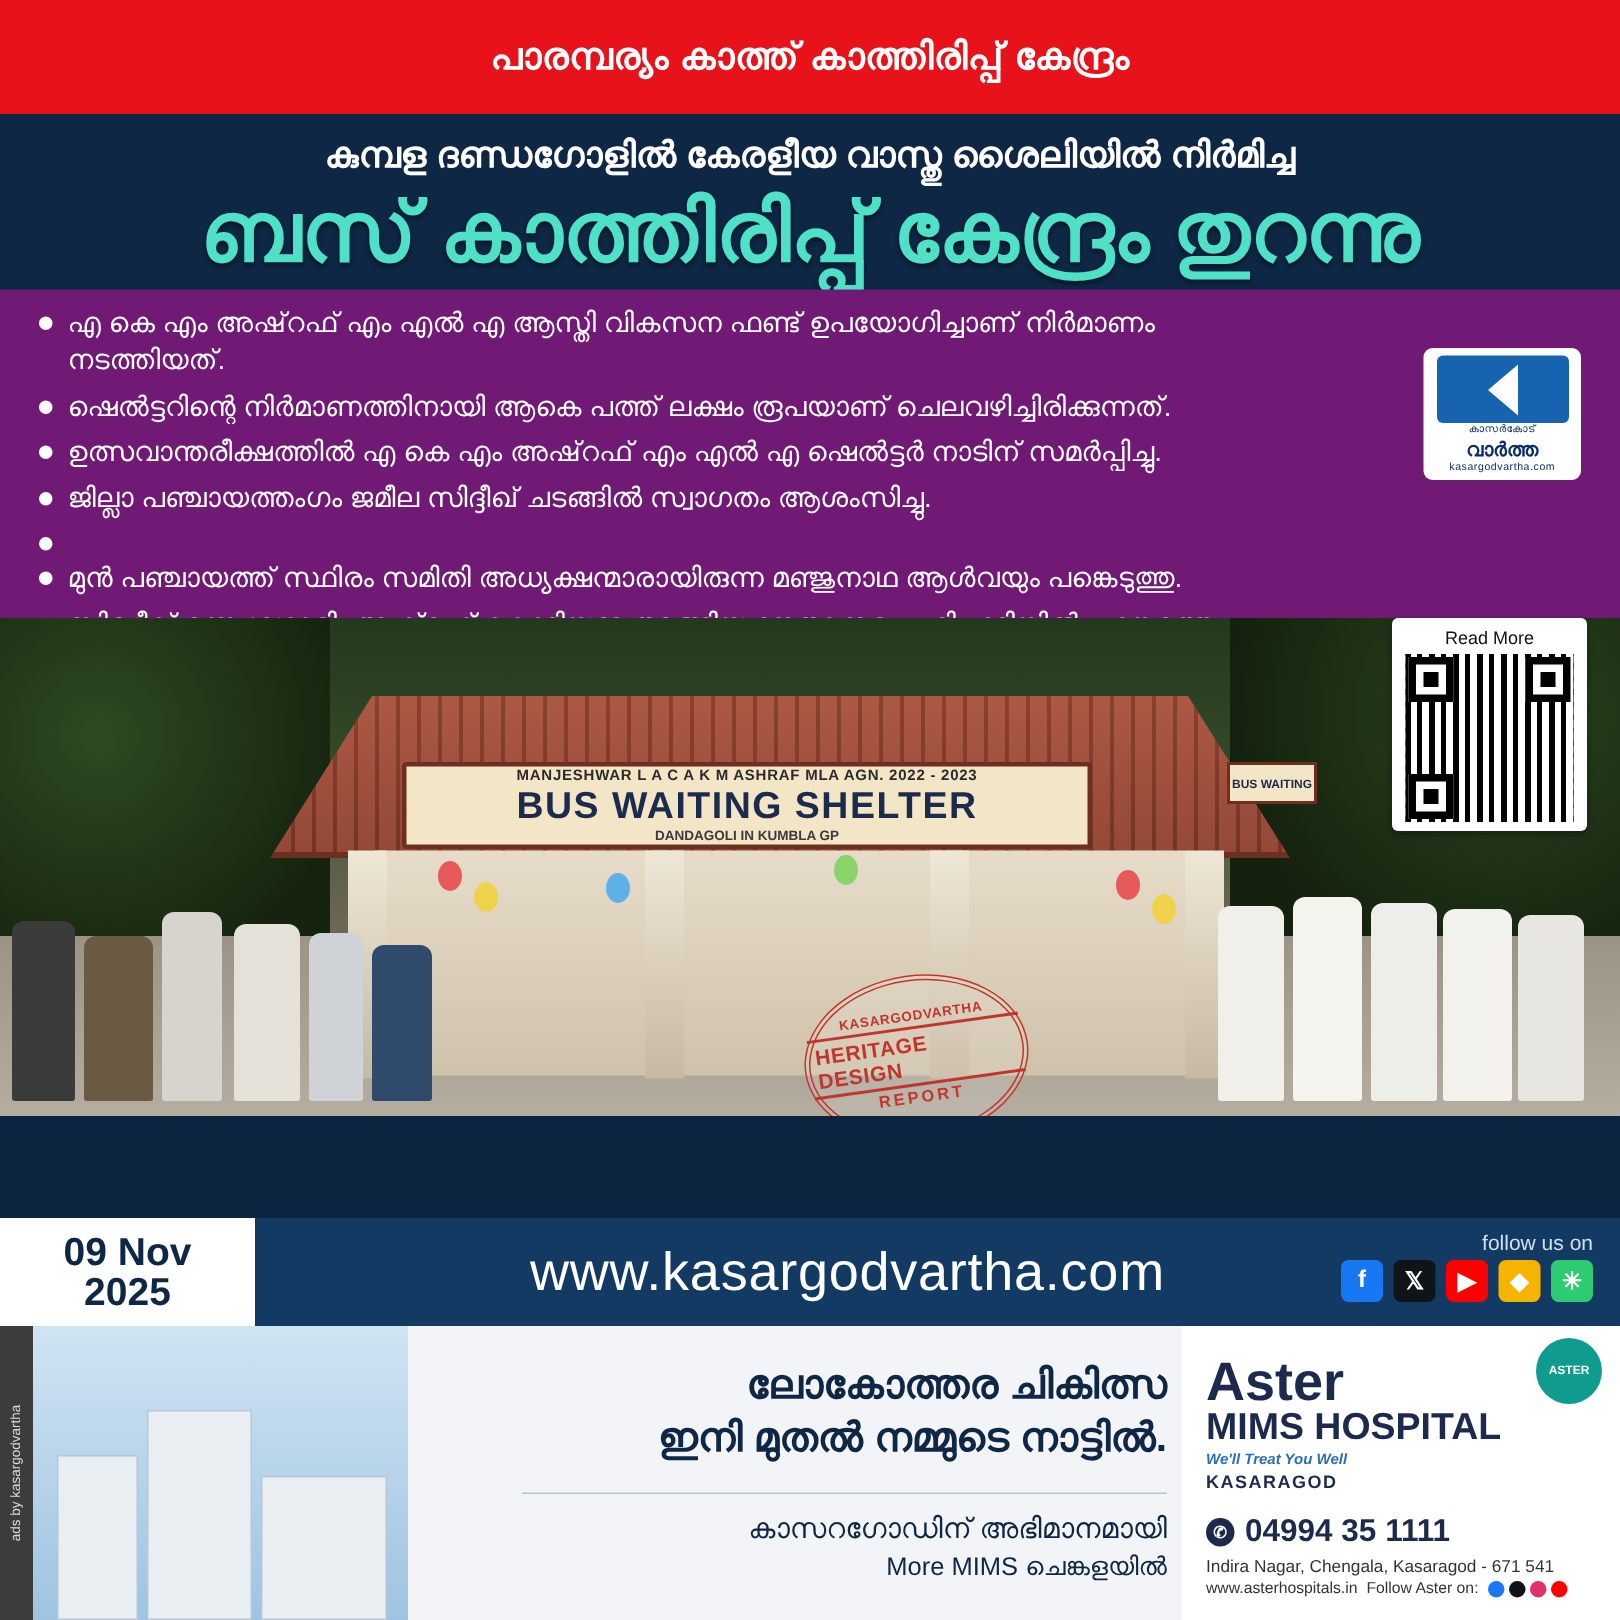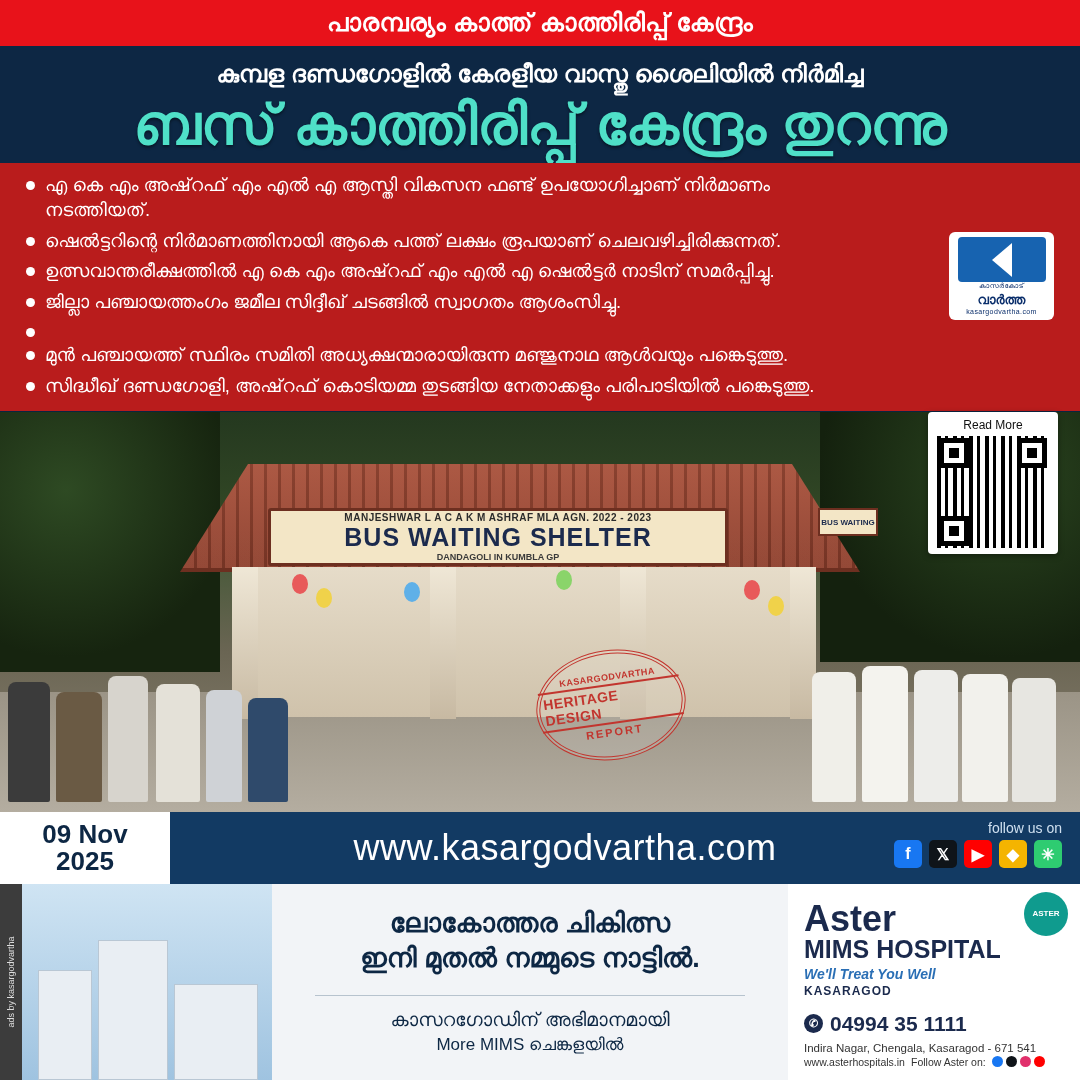--- a/index.html
+++ b/index.html
@@ -6,21 +6,21 @@
   html, body {
     width: 1080px; height: 1080px;
     font-family: "Liberation Sans", sans-serif;
     background: #0b2440;
     overflow: hidden;
   }
   .page { position: relative; width: 1080px; height: 1080px; overflow: hidden; }
 
   
   .topbar {
-    height: 46px; background: #e8121a; color: #fff;
+    height: 76px; background: #e8121a; color: #fff;
     display: flex; align-items: center; justify-content: center;
     font-size: 25px; font-weight: bold; letter-spacing: .3px;
   }
 
   
   .headline-block {
     background: #0d2744; padding: 14px 20px 6px 20px; text-align: center;
     position: relative;
   }
   .kicker { color: #ffffff; font-size: 24px; font-weight: bold; line-height: 1.2; }
@@ -33,21 +33,21 @@
   .watermark-strip {
     position: absolute; top: 196px; left: 0; width: 1080px; height: 30px;
     color: rgba(255,255,255,.28); font-size: 20px;
     display: flex; align-items: center; gap: 28px; overflow: hidden;
     white-space: nowrap; pointer-events: none; padding-left: 0;
   }
   .watermark-strip span { flex: none; }
 
   
   .bullets {
-    background: #b91c1c; padding: 6px 20px 10px 26px;
+    background: #701a75; padding: 6px 20px 10px 26px;
     position: relative; min-height: 190px;
   }
   .bullet {
     display: flex; align-items: flex-start; gap: 10px;
     color: #ffffff; font-size: 18.5px; line-height: 1.38; padding: 2.5px 0;
     max-width: 830px;
   }
   .bullet .dot {
     width: 9px; height: 9px; border-radius: 50%; background: #fff;
     margin-top: 9px; flex: none;
@@ -66,21 +66,21 @@
   }
   .logo-badge .chev {
     width: 0; height: 0; border-top: 17px solid transparent;
     border-bottom: 17px solid transparent; border-right: 20px solid #ffffff;
   }
   .logo-text-ml { color: #0a2e6b; font-size: 13px; font-weight: bold; margin-top: 2px; }
   .logo-text-sm { color: #0a2e6b; font-size: 7px; letter-spacing: .4px; }
 
   
   .photo {
-    position: absolute; top: 412px; left: 0; width: 1080px; height: 400px;
+    position: absolute; top: 412px; left: 0; width: 1080px; height: 332px;
     background: linear-gradient(#4f6a3f 0%, #3f5633 30%, #6a6553 60%, #8d8474 100%);
     overflow: hidden;
   }
   .sky {
     position: absolute; inset: 0 0 60% 0;
     background: linear-gradient(#24381f, #3a5029);
   }
   .ground {
     position: absolute; left: 0; right: 0; bottom: 0; height: 120px;
     background: linear-gradient(#9b9486, #b4ada0);
@@ -206,43 +206,43 @@
   .ad-side span { transform: rotate(-90deg); white-space: nowrap; }
   .ad-img {
     width: 250px; background: linear-gradient(#cfe4f3, #9fc3e0);
     position: relative; overflow: hidden;
   }
   .ad-img .bldg {
     position: absolute; bottom: 0; background: #e9eef3; border: 1px solid #b9c7d4;
   }
   .ad-mid {
     flex: 1; padding: 14px 10px; text-align: center; color: #0d2744;
-    display: flex; flex-direction: column; align-items: center; justify-content: center;
+    display: flex; flex-direction: column; align-items: flex-end; justify-content: center;
   }
   .ad-mid .l1 { font-size: 27px; font-weight: bold; line-height: 1.3; }
   .ad-mid .l2 { font-size: 27px; font-weight: bold; line-height: 1.3; margin-bottom: 12px;}
   .ad-mid .sep { width: 430px; height: 1px; background: #b7c3ce; margin: 6px 0 10px; }
   .ad-mid .l3 { font-size: 19px; line-height: 1.45; }
   .ad-mid .l4 { font-size: 17px; line-height: 1.45; }
   .ad-right {
     width: 292px; background: #ffffff; padding: 14px 14px 10px 16px;
     position: relative; display: flex; flex-direction: column; justify-content: center;
   }
   .aster-name { font-size: 36px; font-weight: bold; color: #1b2a4d; line-height: 1; }
   .aster-sub { font-size: 25px; font-weight: bold; color: #1b2a4d; line-height: 1; }
   .aster-sub .hosp { color: #1b2a4d; }
-  .aster-tag { font-size: 14px; color: #2a6fb5; font-style: italic; margin-top: 4px; font-weight: bold;}
+  .aster-tag { font-size: 10px; color: #2a6fb5; font-style: italic; margin-top: 4px; font-weight: bold;}
   .aster-city { font-size: 12px; font-weight: bold; color: #1b2a4d; letter-spacing: 1px; margin-top: 2px;}
   .aster-phone { font-size: 21px; font-weight: bold; color: #1b2a4d; margin-top: 14px; display: flex; align-items: center; gap: 7px;}
   .phone-circle {
     width: 19px; height: 19px; border-radius: 50%; background: #1b2a4d; color: #fff;
     font-size: 11px; display: flex; align-items: center; justify-content: center;
   }
   .aster-addr { font-size: 11.5px; color: #333; margin-top: 6px; }
-  .aster-web { font-size: 10.5px; color: #333; margin-top: 2px; display: flex; gap: 6px; }
+  .aster-web { font-size: 10.5px; color: #333; margin-top: 2px; display: flex; gap: 6px; align-items: center;}
   .mini-icons { display: flex; gap: 3px; }
   .mini-icons i {
     width: 11px; height: 11px; border-radius: 50%; display: inline-block;
   }
   .aster-logo {
     position: absolute; right: 12px; top: 8px; width: 44px; height: 44px;
     border-radius: 50%; background: #0f9b8e; color: #fff; font-size: 8px;
     display: flex; align-items: center; justify-content: center; text-align: center;
     line-height: 1.05; font-weight: bold;
   }

